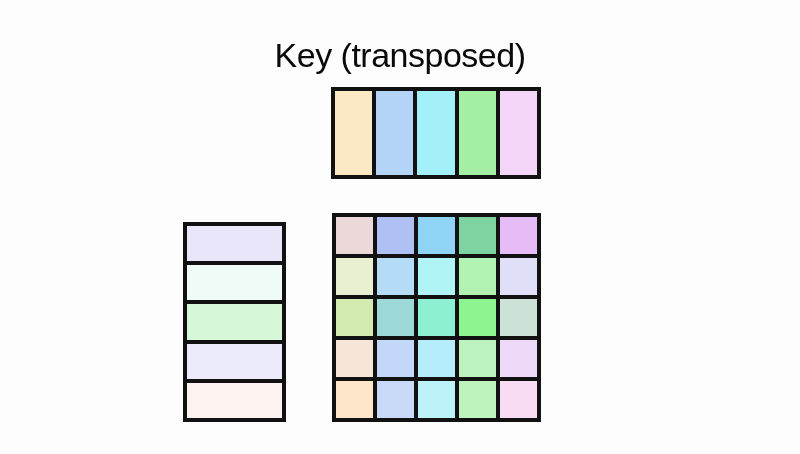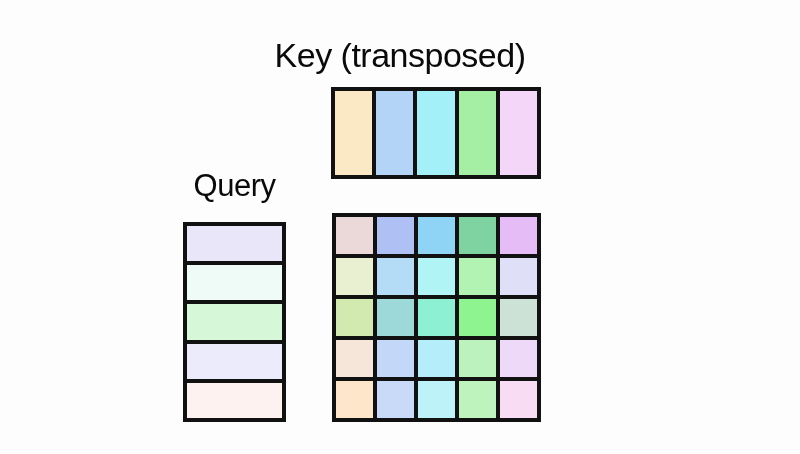--- a/index.html
+++ b/index.html
@@ -102,21 +102,20 @@
   <div class="label" id="key-title" style="color: rgb(10, 10, 10);">Key (transposed)</div>
 
   <div class="matrix" id="key-matrix" style="background: rgb(17, 17, 17); border-color: rgb(17, 17, 17);">
       <div class="cell" style="background: rgb(251, 233, 198);"></div>
       <div class="cell" style="background: rgb(179, 212, 247);"></div>
       <div class="cell" style="background: rgb(163, 240, 249);"></div>
       <div class="cell" style="background: rgb(165, 239, 165);"></div>
       <div class="cell" style="background: rgb(243, 214, 248);"></div>
     </div>
 
-  <div class="label" id="query-title" style="color: rgb(10, 10, 10);">Query</div>
 
   <div class="matrix" id="query-matrix" style="background: rgb(17, 17, 17); border-color: rgb(17, 17, 17);">
       <div class="cell" style="background: rgb(234, 230, 250);"></div>
       <div class="cell" style="background: rgb(238, 251, 247);"></div>
       <div class="cell" style="background: rgb(214, 248, 217);"></div>
       <div class="cell" style="background: rgb(236, 235, 251);"></div>
       <div class="cell" style="background: rgb(253, 242, 239);"></div>
     </div>
 
   <div class="matrix" id="scores-matrix" style="background: rgb(17, 17, 17); border-color: rgb(17, 17, 17);">

